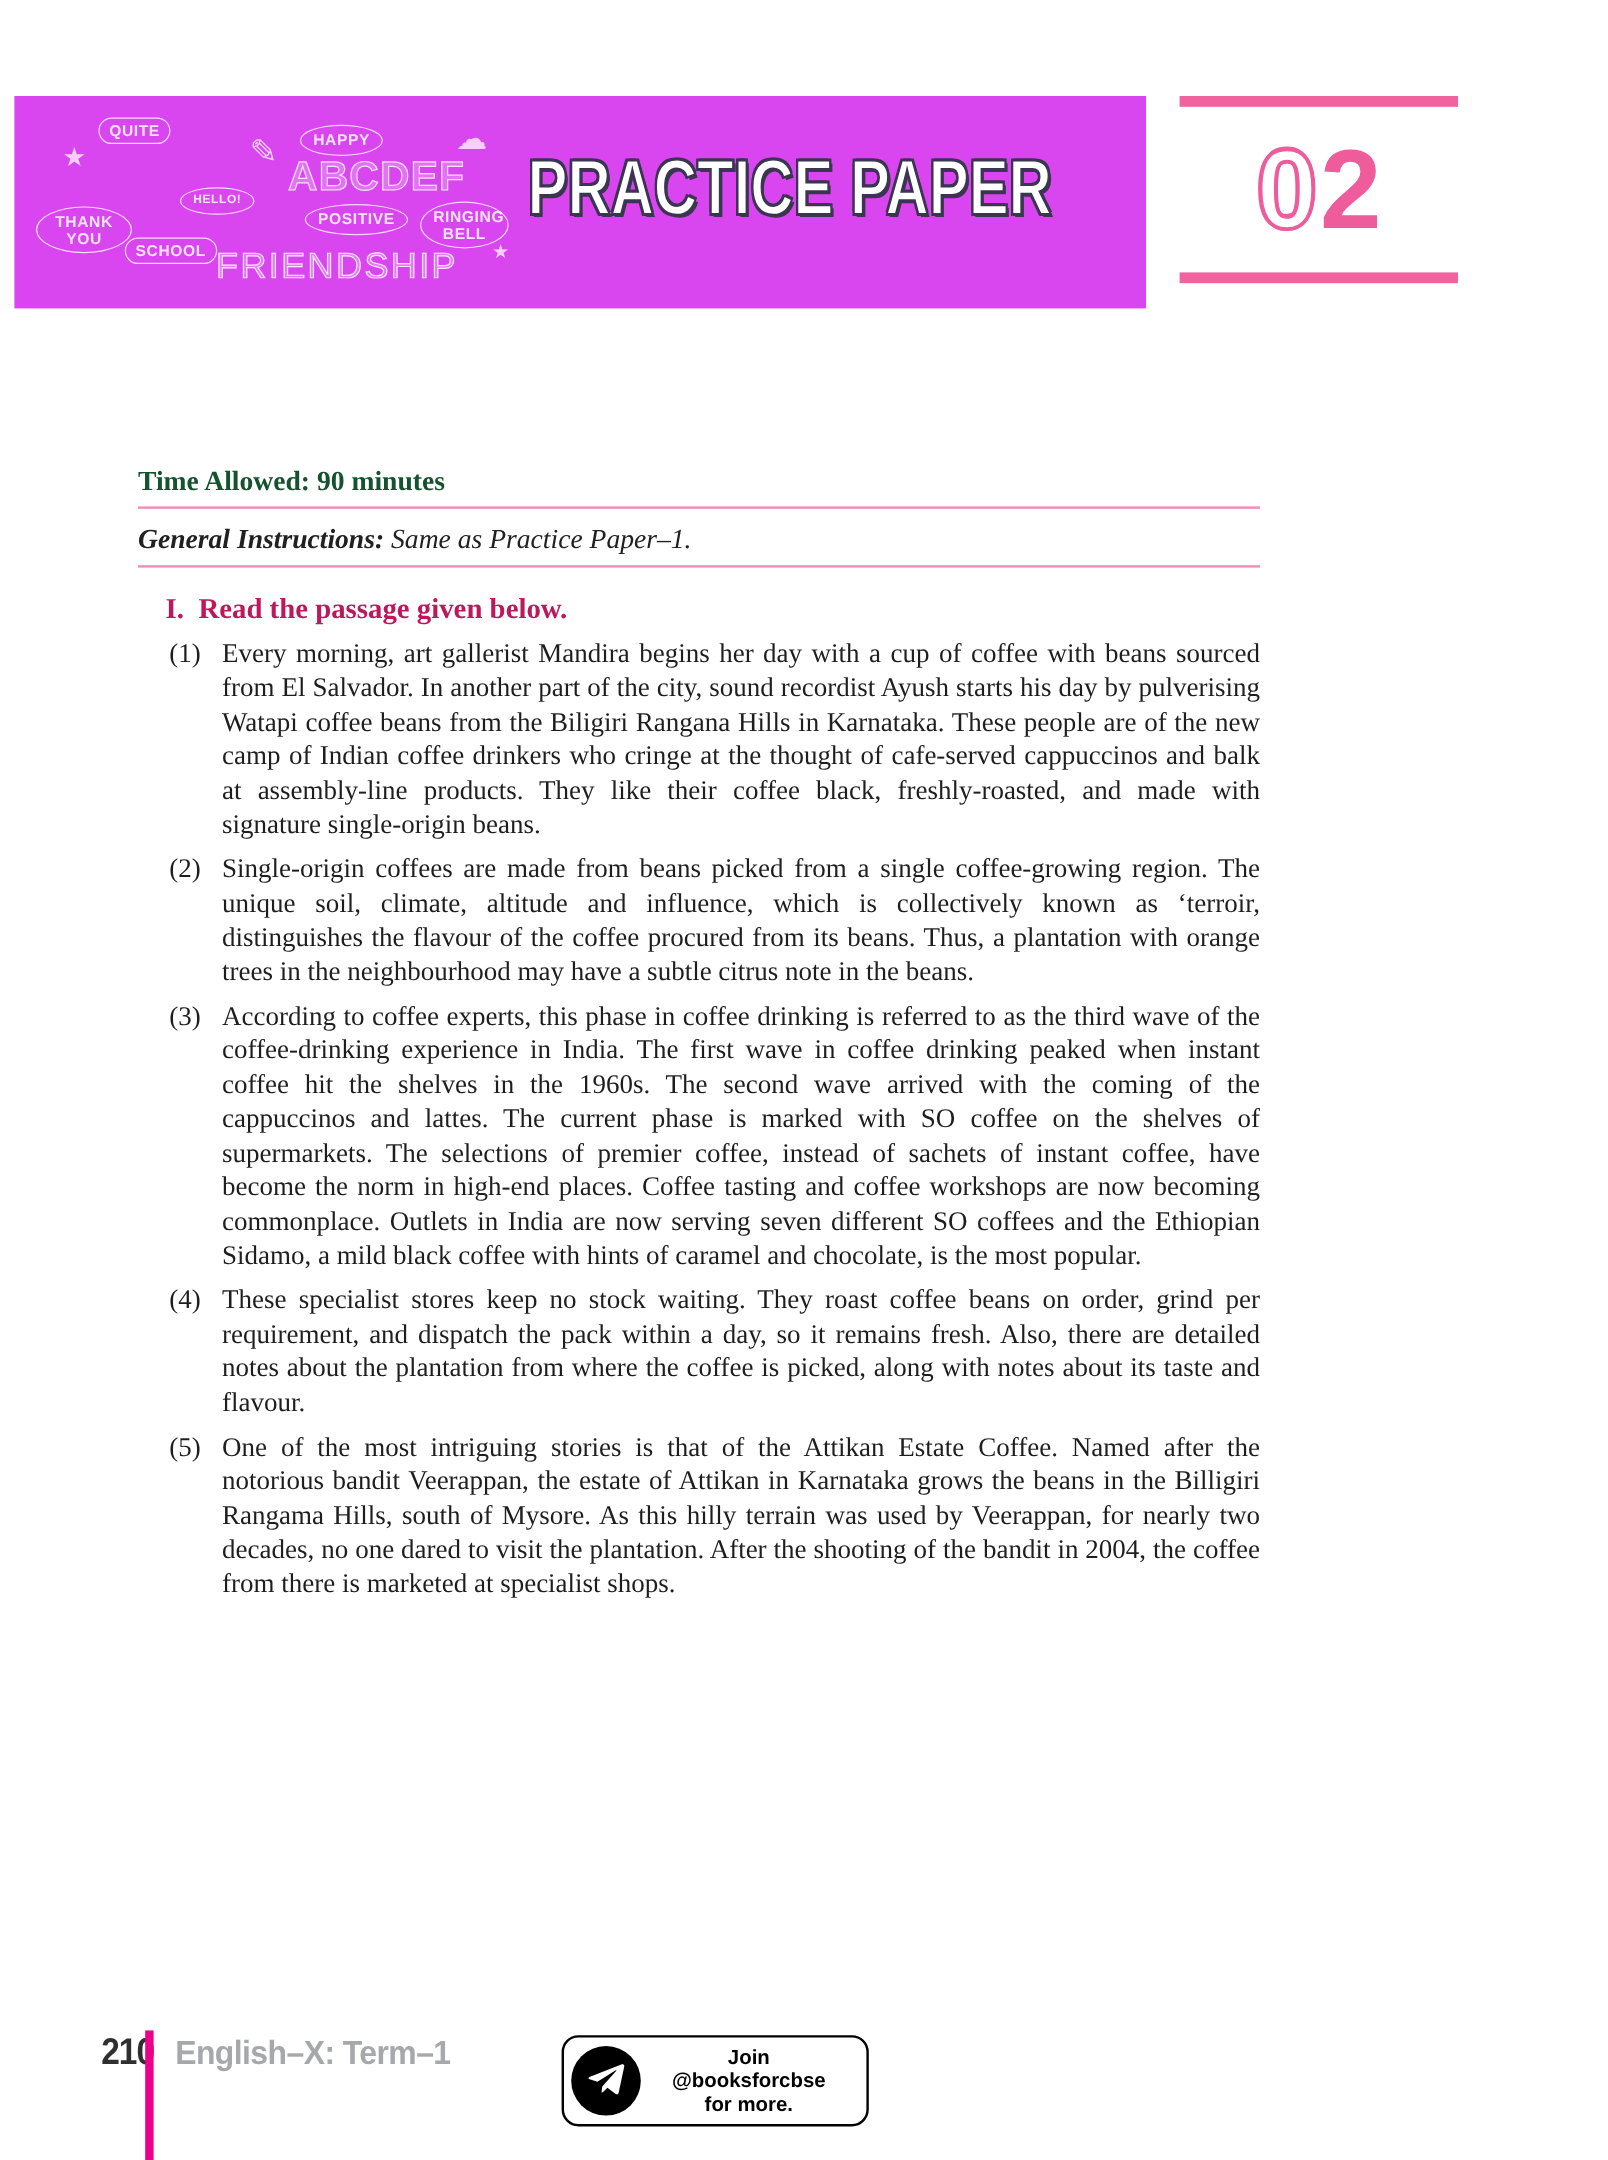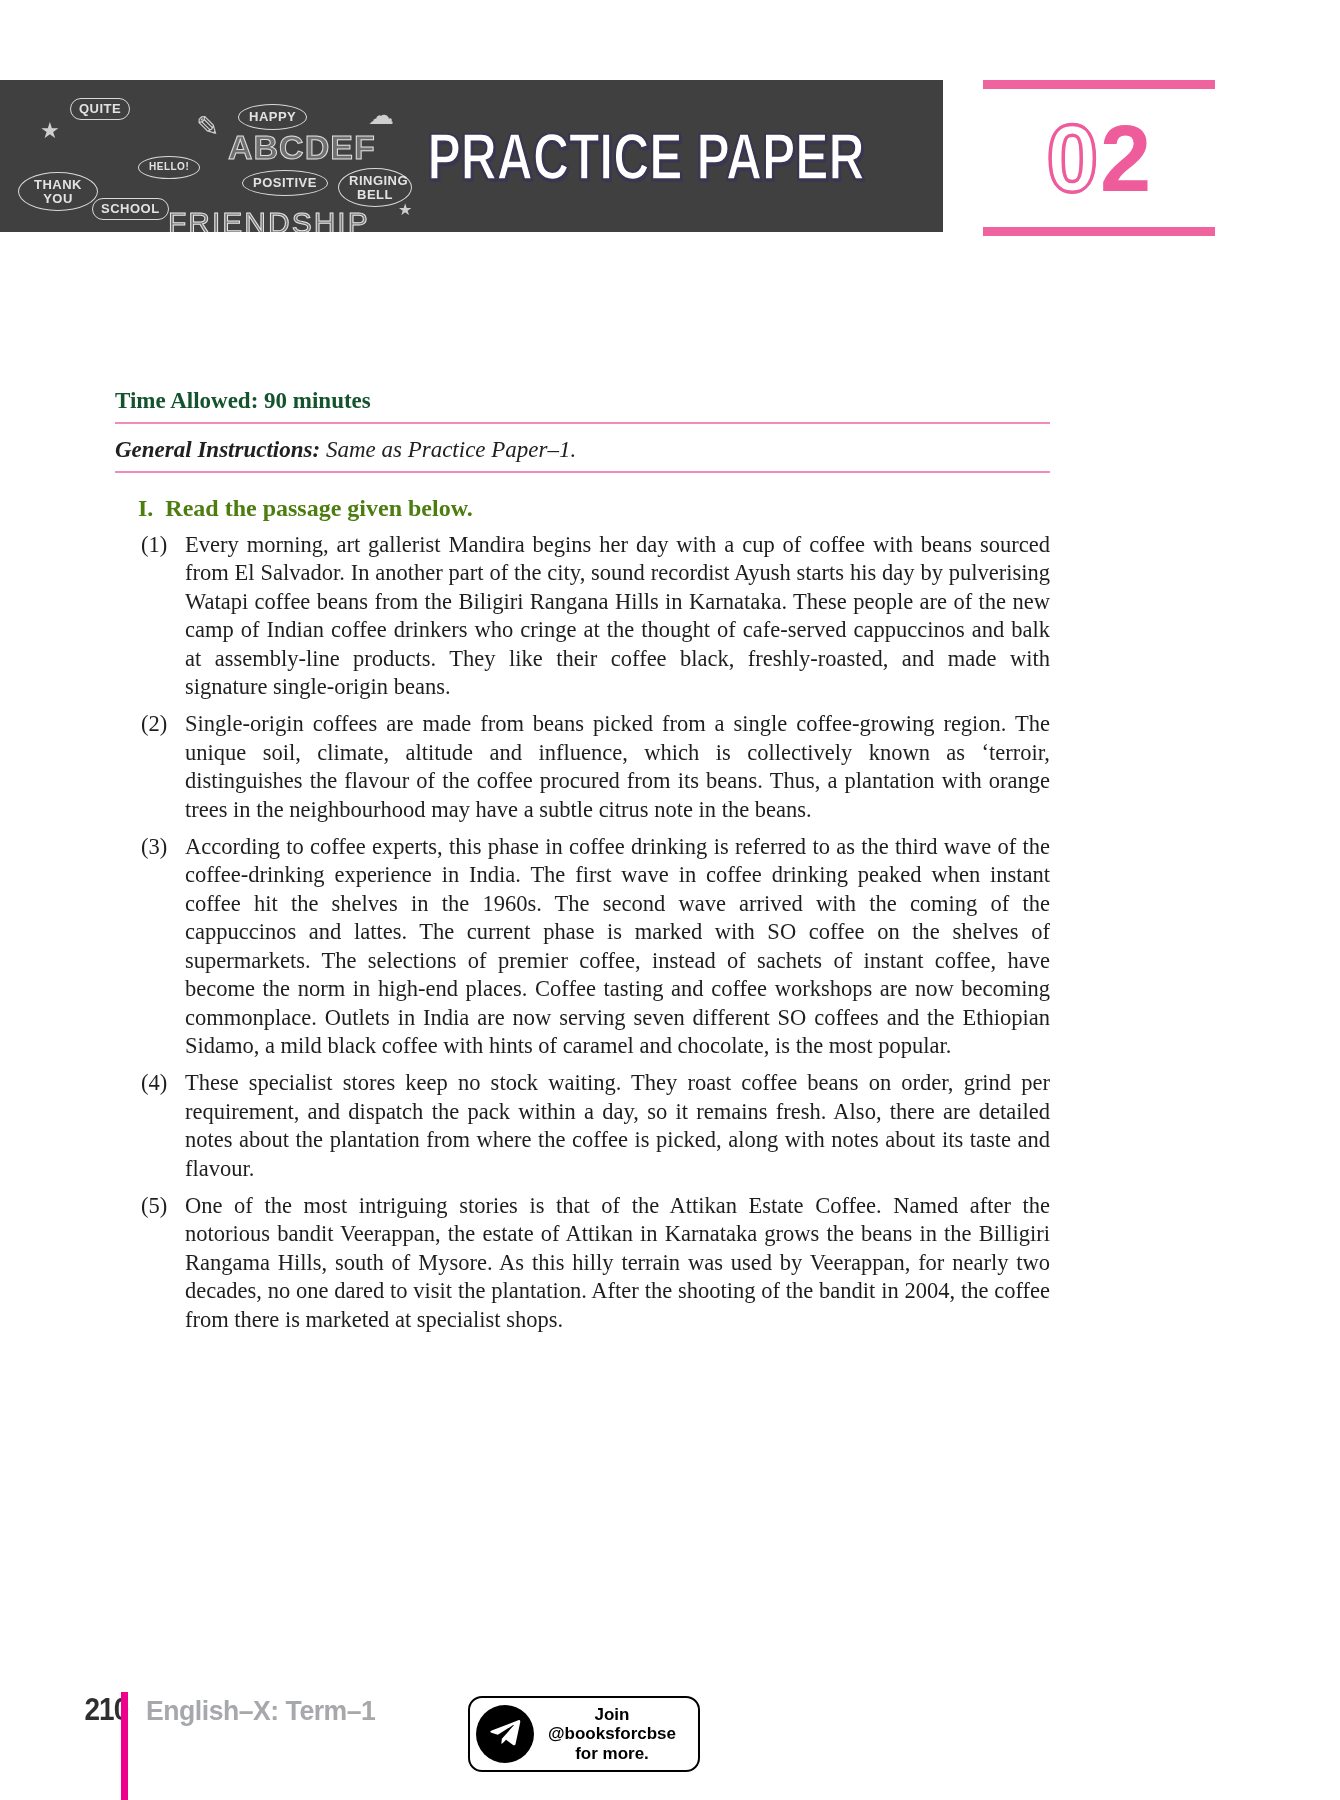--- a/index.html
+++ b/index.html
@@ -3,22 +3,22 @@
 <meta charset="utf-8">
 <style>
   html,body{margin:0;padding:0;background:#ffffff;}
   .page{
     position:relative;width:1340px;height:1800px;background:#ffffff;overflow:hidden;
     font-family:"Liberation Serif", serif;color:#212121;
   }
 
   
   .banner{
-    position:absolute;left:0;top:80px;width:943px;height:152px;
-    background:#404040;
+    position:absolute;left:12px;top:80px;width:943px;height:177px;
+    background:#d946ef;
   }
   .doodle-layer{
     position:absolute;left:0;top:0;width:430px;height:152px;overflow:hidden;
     font-family:"Liberation Sans", sans-serif;
   }
   .doodle{position:absolute;color:rgba(255,255,255,0.85);font-size:13px;font-weight:bold;letter-spacing:.5px;}
   .bubble{
     border:1.5px solid rgba(255,255,255,0.8);border-radius:14px;padding:3px 8px;
     background:transparent;text-align:center;line-height:1.05;
   }
@@ -69,21 +69,21 @@
   .gen-ins .label{font-weight:bold;font-style:italic;}
   .gen-ins .value{font-style:italic;}
 
   
   .section-title{
     margin-top:28px;text-align:center;
     font-family:"Liberation Sans", sans-serif;font-weight:bold;font-size:27px;
     color:#ed1a8c;letter-spacing:-0.5px;
   }
   .question-head{
-    margin-top:22px;margin-left:23px;font-size:24px;font-weight:bold;color:#4d7c0f;
+    margin-top:22px;margin-left:23px;font-size:24px;font-weight:bold;color:#be185d;
   }
   .question-head .roman{margin-right:12px;}
 
   
   .passage{margin-top:8px;}
   .para{
     position:relative;padding-left:70px;margin-top:9px;
     font-size:22.5px;line-height:28.4px;text-align:justify;color:#1e1e1e;
   }
   .para-num{position:absolute;left:26px;top:0;width:44px;text-align:left;}
@@ -94,21 +94,21 @@
     font-family:"Liberation Sans", sans-serif;font-weight:bold;font-size:31px;color:#2f2f2f;
     letter-spacing:-1px;transform:scaleX(0.9);
   }
   .footer-bar{position:absolute;left:121px;top:1692px;width:7px;height:108px;background:#ec008c;}
   .footer-label{
     position:absolute;left:146px;top:1695px;
     font-family:"Liberation Sans", sans-serif;font-weight:bold;font-size:28px;color:#a6a8ab;
     letter-spacing:-0.5px;transform:scaleX(0.95);transform-origin:left;
   }
   .tg-badge{
-    position:absolute;left:468px;top:1696px;width:232px;height:76px;
+    position:absolute;left:468px;top:1696px;width:256px;height:76px;
     background:#ffffff;border:2.5px solid #000000;border-radius:14px;
     display:flex;align-items:center;box-sizing:border-box;padding:4px 8px 4px 6px;
   }
   .tg-circle{
     width:58px;height:58px;border-radius:50%;background:#000000;flex:0 0 auto;
     display:flex;align-items:center;justify-content:center;
   }
   .tg-circle svg{width:34px;height:34px;}
   .tg-text{
     flex:1;text-align:center;font-family:"Liberation Sans", sans-serif;

